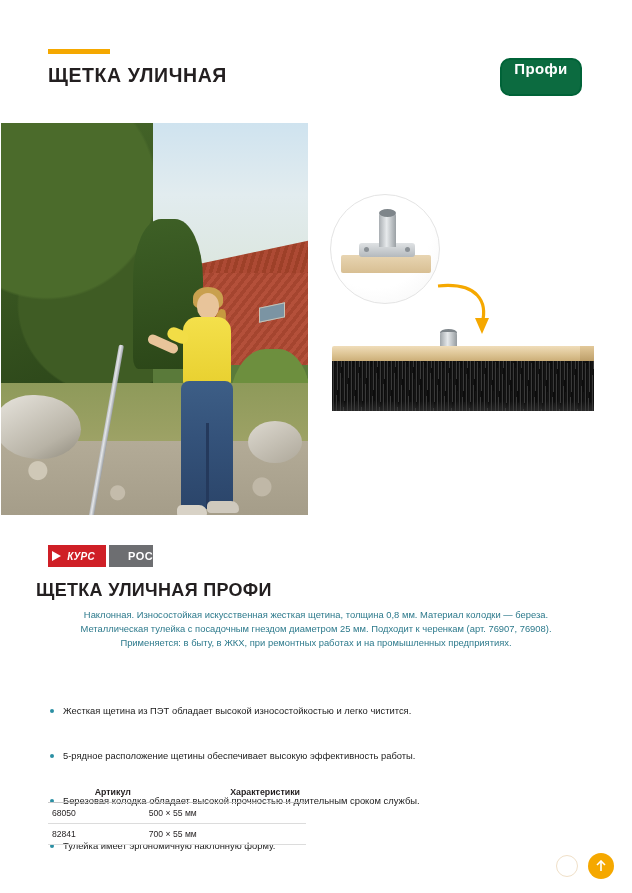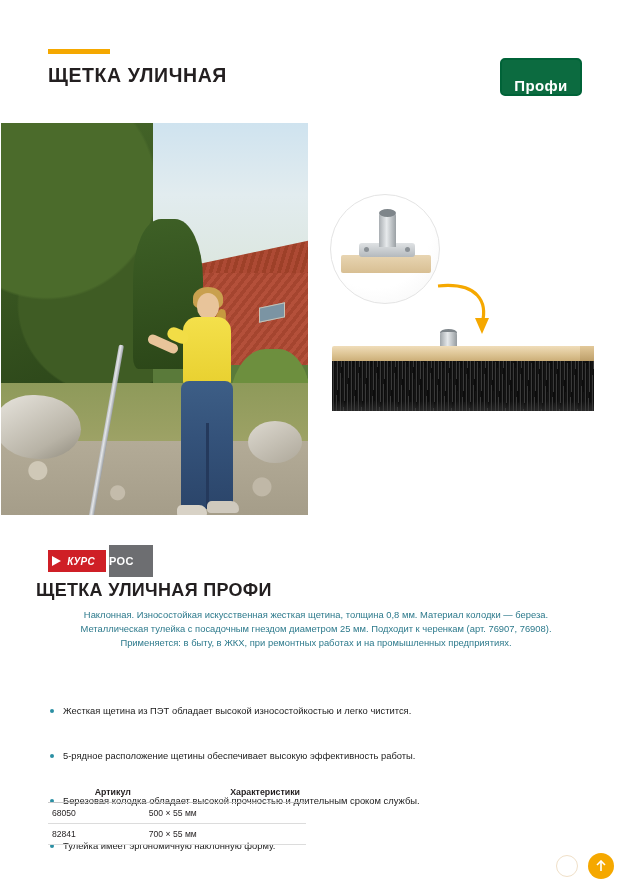--- a/index.html
+++ b/index.html
@@ -27,23 +27,23 @@
     font-size: 19.5px;
     font-weight: bold;
     letter-spacing: 0.6px;
     color: #231f20;
   }
   .profi-badge {
     position: absolute;
     right: 50px; top: 58px;
     width: 82px; height: 38px;
     border: 2px solid #006338;
-    border-radius: 5px;
+    border-radius: 10px;
     background: #0c6b40;
-    display: flex; align-items: flex-end; justify-content: center;
+    display: flex; align-items: flex-start; justify-content: center;
   }
   .profi-badge span {
     color: #ffffff;
     font-size: 15px;
     font-weight: bold;
     letter-spacing: 0.4px;
   }
 
   
   .photo {
@@ -163,21 +163,21 @@
     width: 58px; height: 22px; background:#cf1f26;
     display:flex; align-items:center; justify-content:center;
     position: relative;
   }
   .logo-kurs span { color:#fff; font-size:10px; font-style:italic; font-weight:bold; letter-spacing:.2px; padding-left:8px; }
   .logo-kurs:before {
     content:""; position:absolute; left:4px; top:6px;
     width:0; height:0; border-left:9px solid #ffffff; border-top:5px solid transparent; border-bottom:5px solid transparent;
   }
   .logo-divider { width:3px; height:22px; background:#ffffff; }
-  .logo-ros { width:44px; height:32px; background:#6d6e71; display:flex; align-items:center; justify-content:flex-start; }
+  .logo-ros { width:44px; height:22px; background:#6d6e71; display:flex; align-items:center; justify-content:flex-end; }
   .logo-ros span { color:#fff; font-size:11px; font-weight:bold; letter-spacing:.4px; }
 
   .prod-name {
     position:absolute; left:36px; top:580px;
     font-size: 18px; font-weight:bold; letter-spacing:.3px;
   }
 
   .desc {
     position:absolute; left:48px; top:608px; width:536px;
     font-size: 9.4px; line-height: 14px; color:#2d7a8c;

